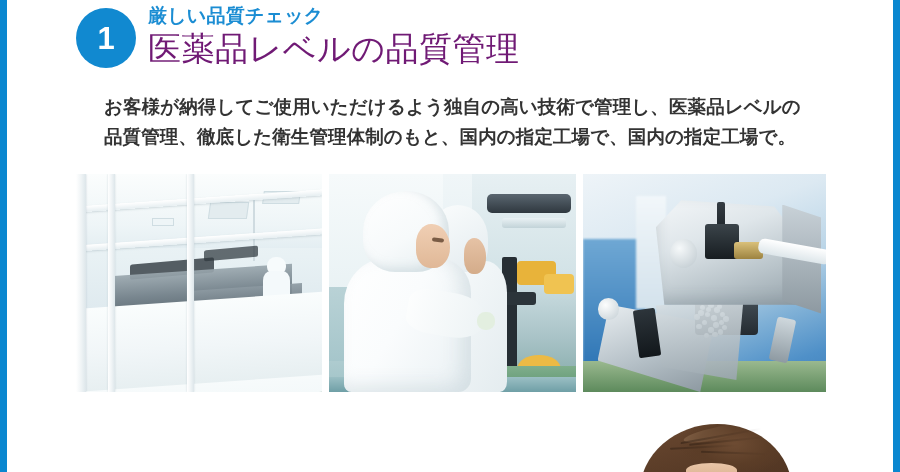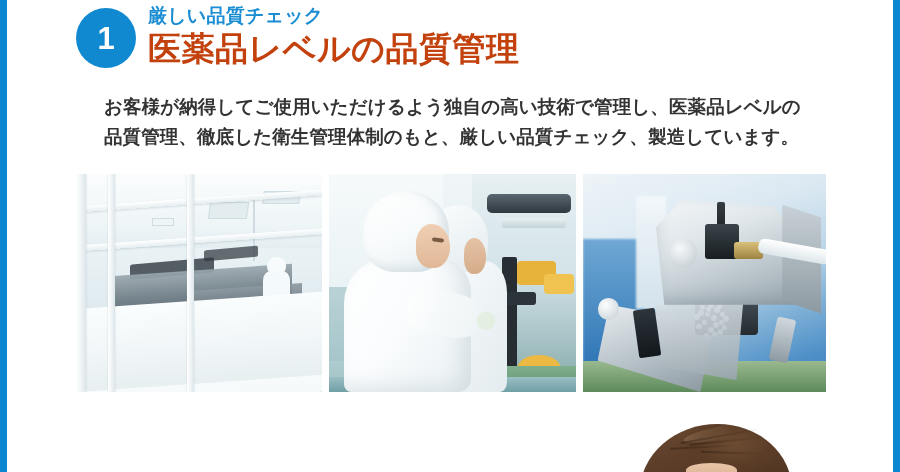--- a/index.html
+++ b/index.html
@@ -58,23 +58,23 @@
   .kicker {
     color:#1b8dd3;
     font-size:19px;
     font-weight:bold;
     line-height:1.15;
     letter-spacing:0.2px;
     white-space:nowrap;
   }
 
   .title {
-    color:#c2410c;
+    color:#701a75;
     font-size:33px;
-    font-weight:bold;
+    font-weight:normal;
     line-height:1.2;
     letter-spacing:0.5px;
     margin-top:2px;
     white-space:nowrap;
   }
 
   
   .lead {
     position:absolute;
     left:76px; top:92px;
@@ -453,21 +453,21 @@
     <div class="badge">1</div>
 
     <div class="heading-stack">
       <div class="kicker">厳しい品質チェック</div>
       <div class="title">医薬品レベルの品質管理</div>
     </div>
   </div>
 
   <div class="lead">
     <span>お客様が納得してご使用いただけるよう独自の高い技術で管理し、医薬品レベルの</span>
-    <span>品質管理、徹底した衛生管理体制のもと、厳しい品質チェック、製造しています。</span>
+    <span>品質管理、徹底した衛生管理体制のもと、国内の指定工場で、国内の指定工場で。</span>
   </div>
 
   <div class="gallery">
 
     <div class="photo p1">
       <div class="scene">
         <div class="bg"></div>
         <div class="ceiling"></div>
         <div class="vent v1"></div>
         <div class="vent v2"></div>

